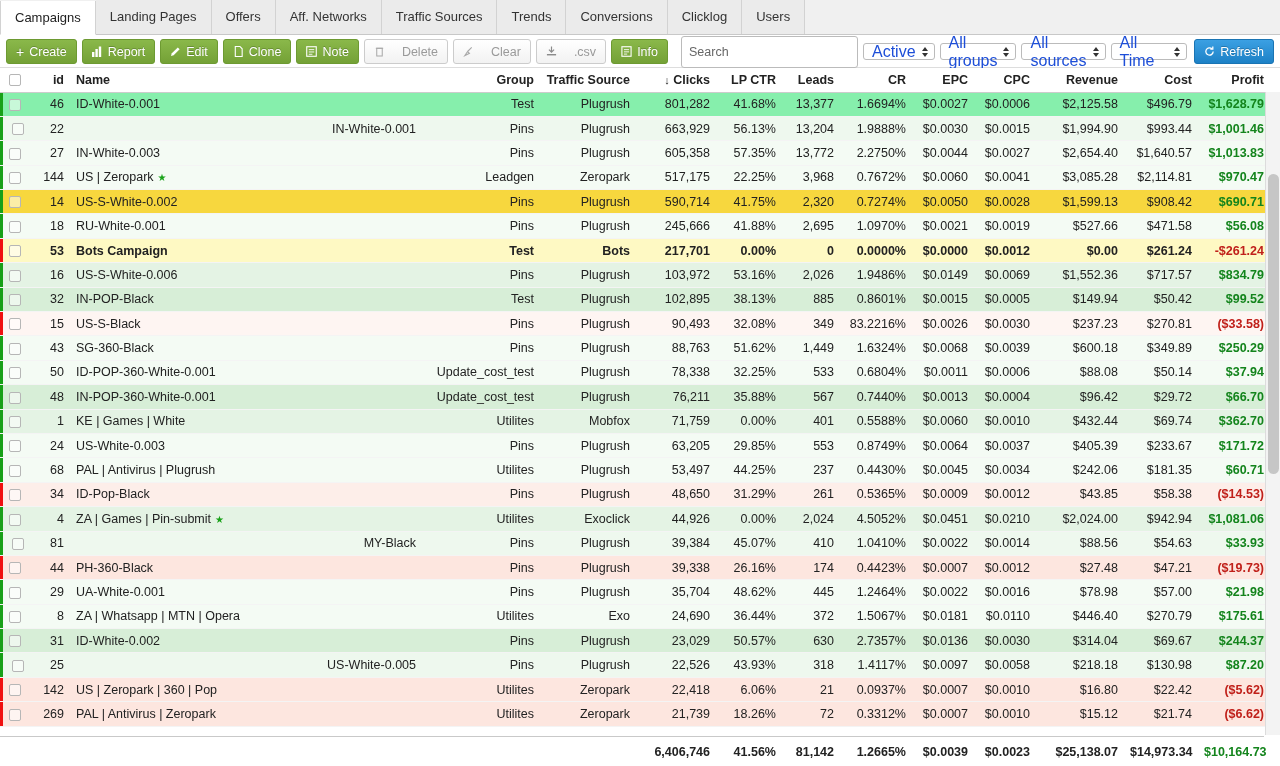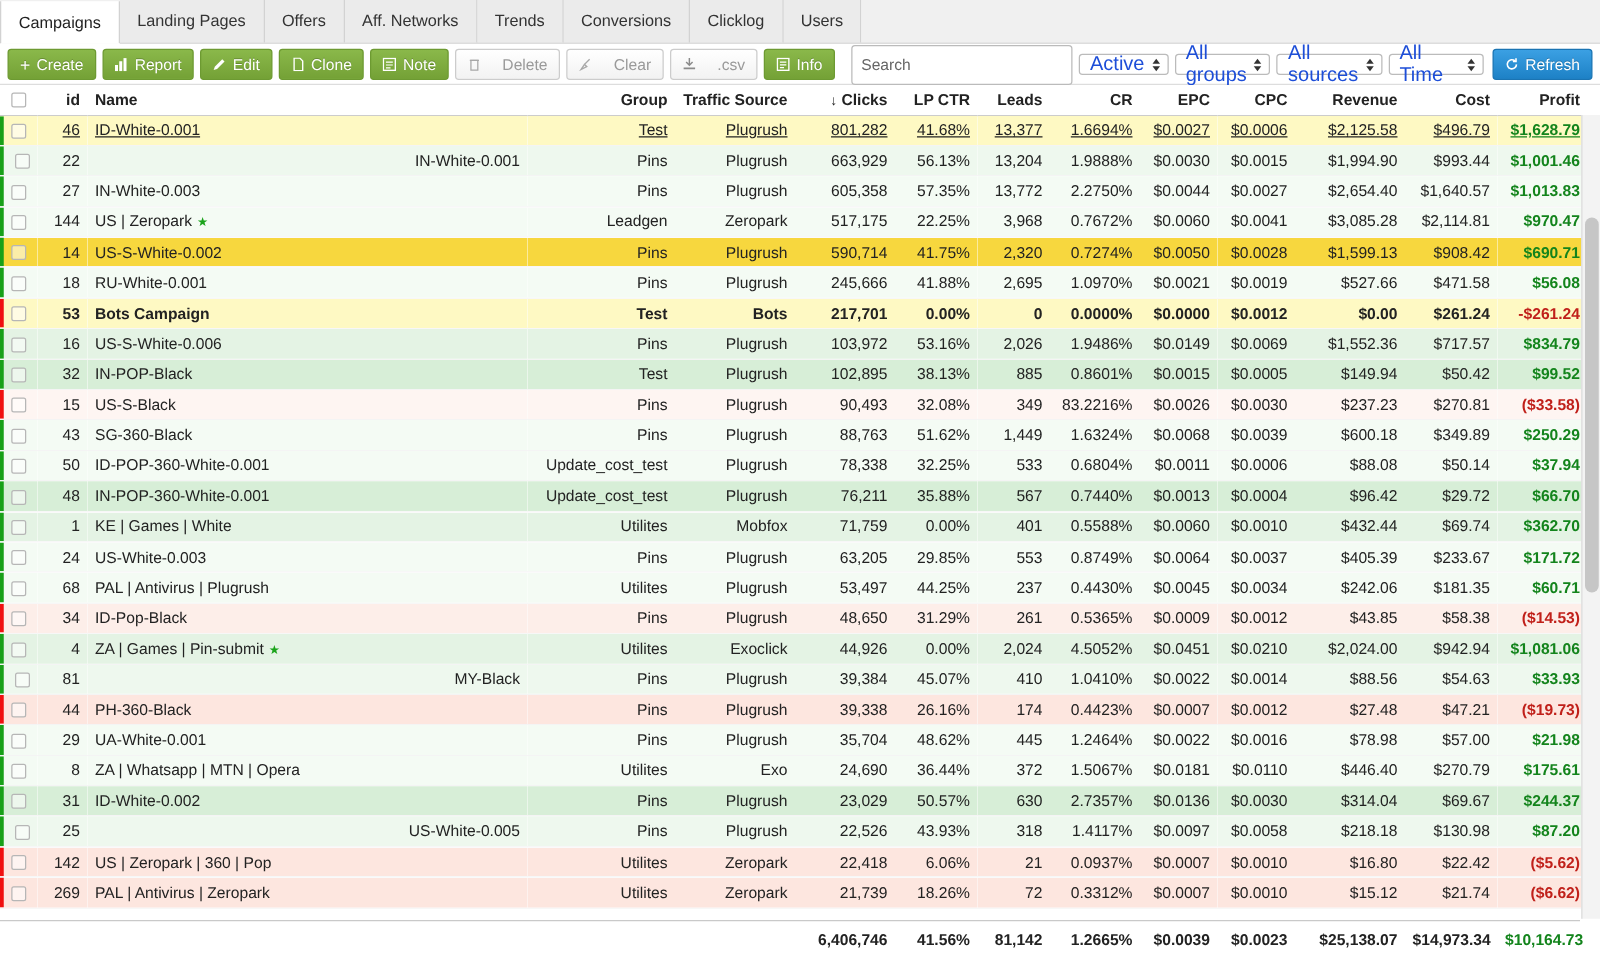--- a/index.html
+++ b/index.html
@@ -186,21 +186,21 @@
   tr.row td:first-child::before {
     content: "";
     position: absolute;
     left: 0; top: 0; bottom: 0;
     width: 3px;
   }
   tr.row.bar-green td:first-child::before { background: #18a018; }
   tr.row.bar-red   td:first-child::before { background: #f01010; }
 
   
-  .t-g1 td { background: #fef9c3; text-decoration: underline; }
+  .t-g1 td { background: #86efac; }
   .t-g2 td { background: #d7eed7; }
   .t-g3 td { background: #e4f3e4; }
   .t-g4 td { background: #eef8ee; text-align: right; }
   .t-g5 td { background: #f4fbf4; }
   .t-r1 td { background: #fef9c3; font-weight: bold; }
   .t-r3 td { background: #fde6df; }
   .t-r4 td { background: #fdeee9; }
   .t-r5 td { background: #fef5f2; }
   .t-y  td { background: #f7d73e; }
 
@@ -258,20 +258,21 @@
 </head>
 <body>
 
 <div id="app">
 
   <div class="tabbar" id="tabbar">
       <div class="tab active">Campaigns</div>
       <div class="tab">Landing Pages</div>
       <div class="tab">Offers</div>
       <div class="tab">Aff. Networks</div>
+      <div class="tab">Traffic Sources</div>
       <div class="tab">Trends</div>
       <div class="tab">Conversions</div>
       <div class="tab">Clicklog</div>
       <div class="tab">Users</div>
       <div class="tabfill"></div>
     </div>
 
   <div class="toolbar">
     <div class="btn btn-green">
       <span style="font-size:14px;line-height:1;">+</span>

